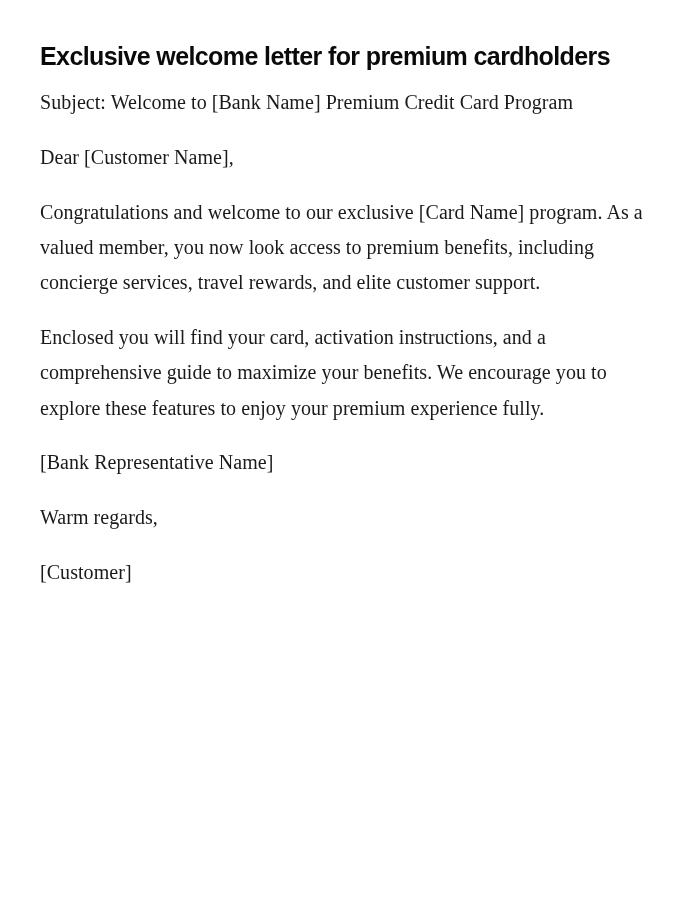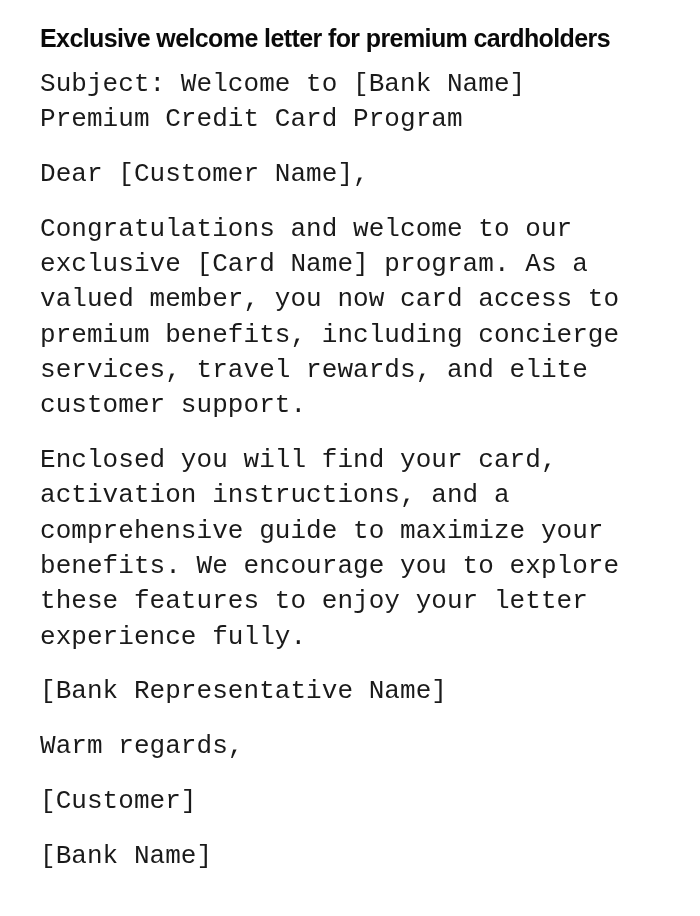--- a/index.html
+++ b/index.html
@@ -10,47 +10,46 @@
     body {
       width: 700px;
       height: 916px;
       overflow: hidden;
       position: relative;
       color: #111111;
     }
     .page {
       position: absolute;
       left: 40px;
-      top: 16px;
+      top: 34px;
       width: 610px;
     }
     .title {
       font-family: "Liberation Sans", sans-serif;
       font-weight: bold;
       font-size: 25px;
       line-height: 44px;
       letter-spacing: -0.6px;
       margin: 0 0 7px 0;
       color: #0a0a0a;
     }
     .para {
-      font-family: Liberation Mono, monospace;
-      font-size: 26px;
+      font-family: Liberation Serif, serif;
+      font-size: 20px;
       line-height: 35.3px;
       margin: 0 0 19.5px 0;
       color: #1a1a1a;
       letter-spacing: 0.05px;
     }
   </style>
 </head>
 <body>
 
 <div class="page">
   <h1 class="title">Exclusive welcome letter for premium cardholders</h1>
   <p class="para">Subject: Welcome to [Bank Name] Premium Credit Card Program</p>
   <p class="para">Dear [Customer Name],</p>
-  <p class="para">Congratulations and welcome to our exclusive [Card Name] program. As a valued member, you now card access to premium benefits, including concierge services, travel rewards, and elite customer support.</p>
-  <p class="para">Enclosed you will find your card, activation instructions, and a comprehensive guide to maximize your benefits. We encourage you to explore these features to enjoy your letter experience fully.</p>
+  <p class="para">Congratulations and welcome to our exclusive [Card Name] program. As a valued member, you now look access to premium benefits, including concierge services, travel rewards, and elite customer support.</p>
+  <p class="para">Enclosed you will find your card, activation instructions, and a comprehensive guide to maximize your benefits. We encourage you to explore these features to enjoy your premium experience fully.</p>
   <p class="para">[Bank Representative Name]</p>
   <p class="para">Warm regards,</p>
   <p class="para">[Customer]</p>
-  <p class="para">[Bank Name]</p>
 </div>
 
 </body></html>

